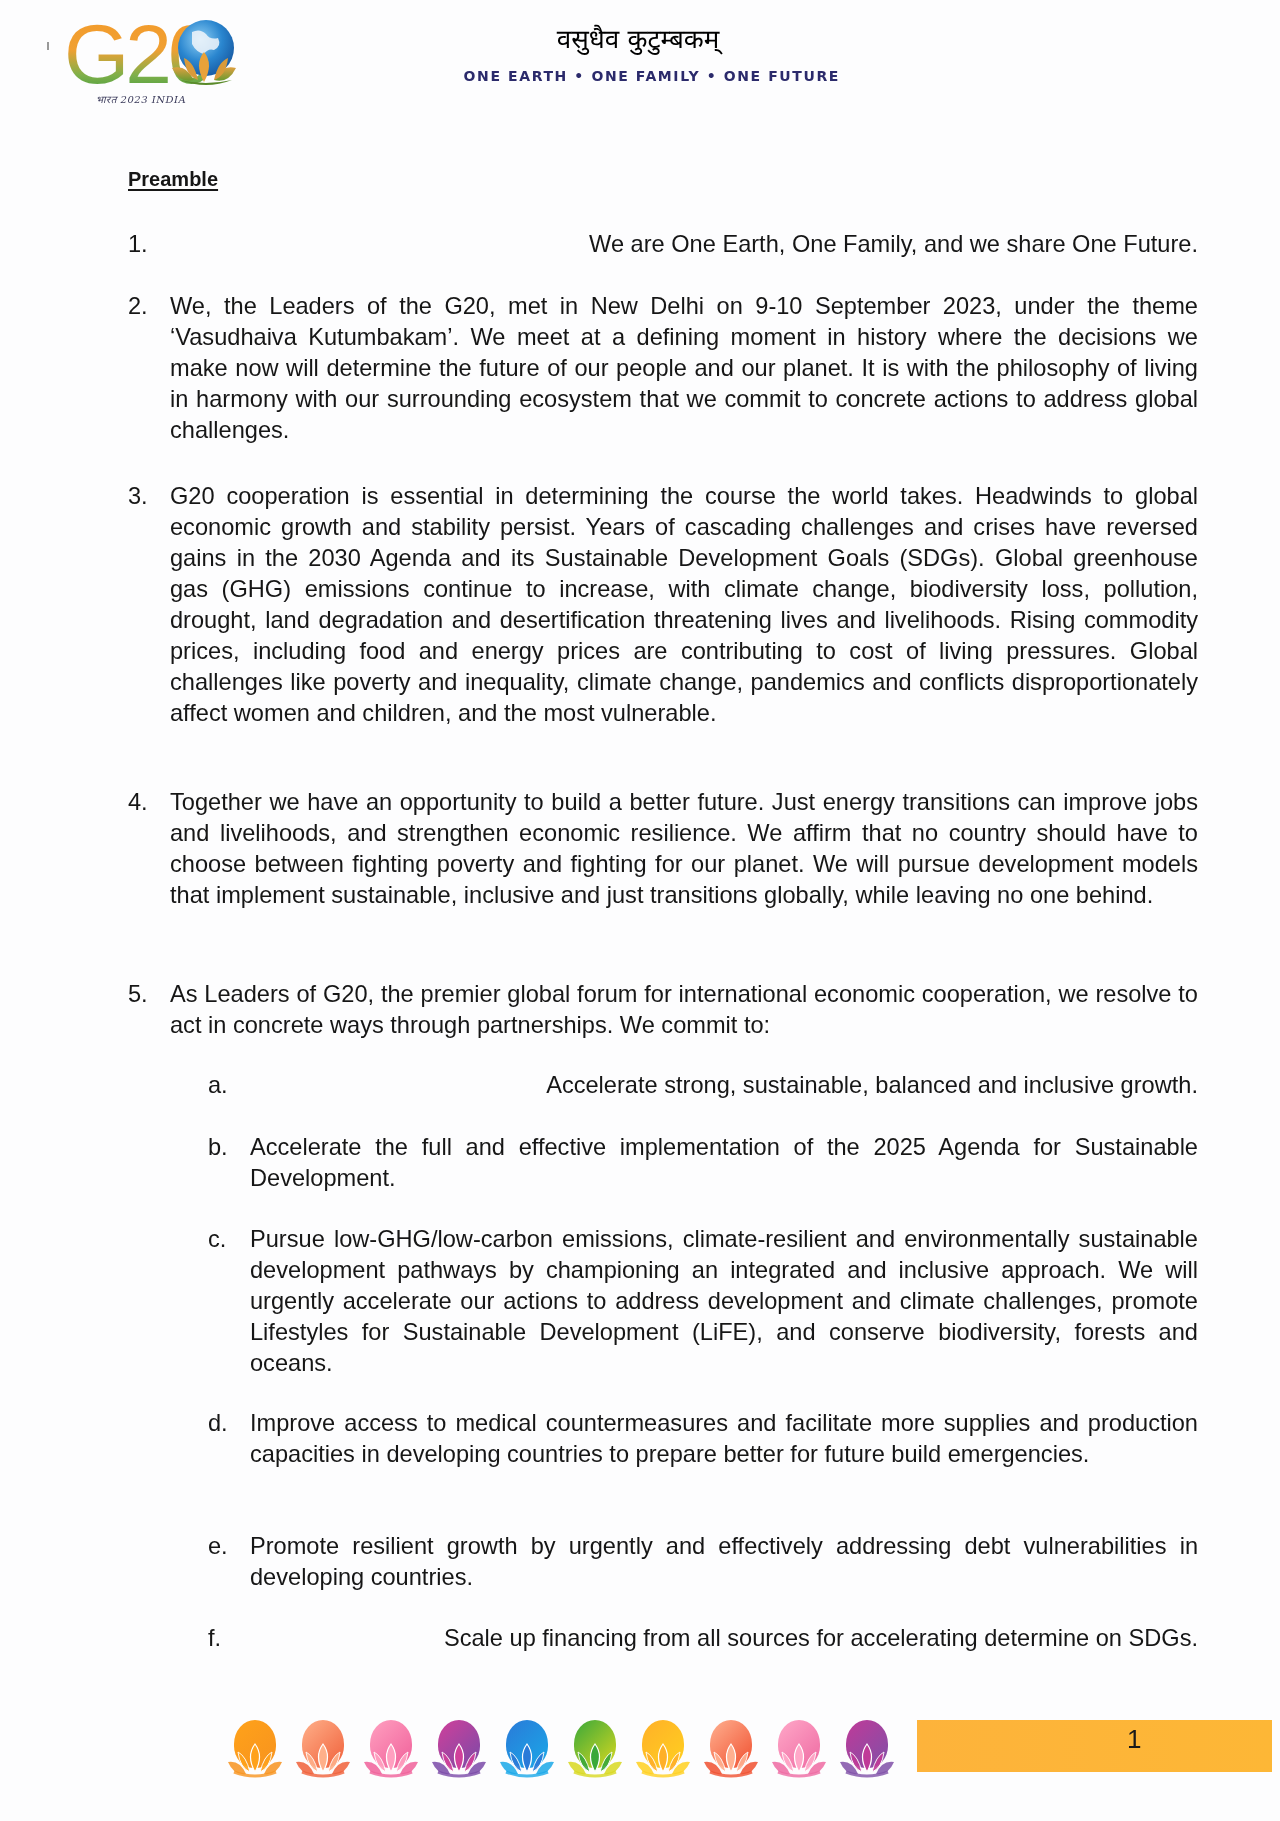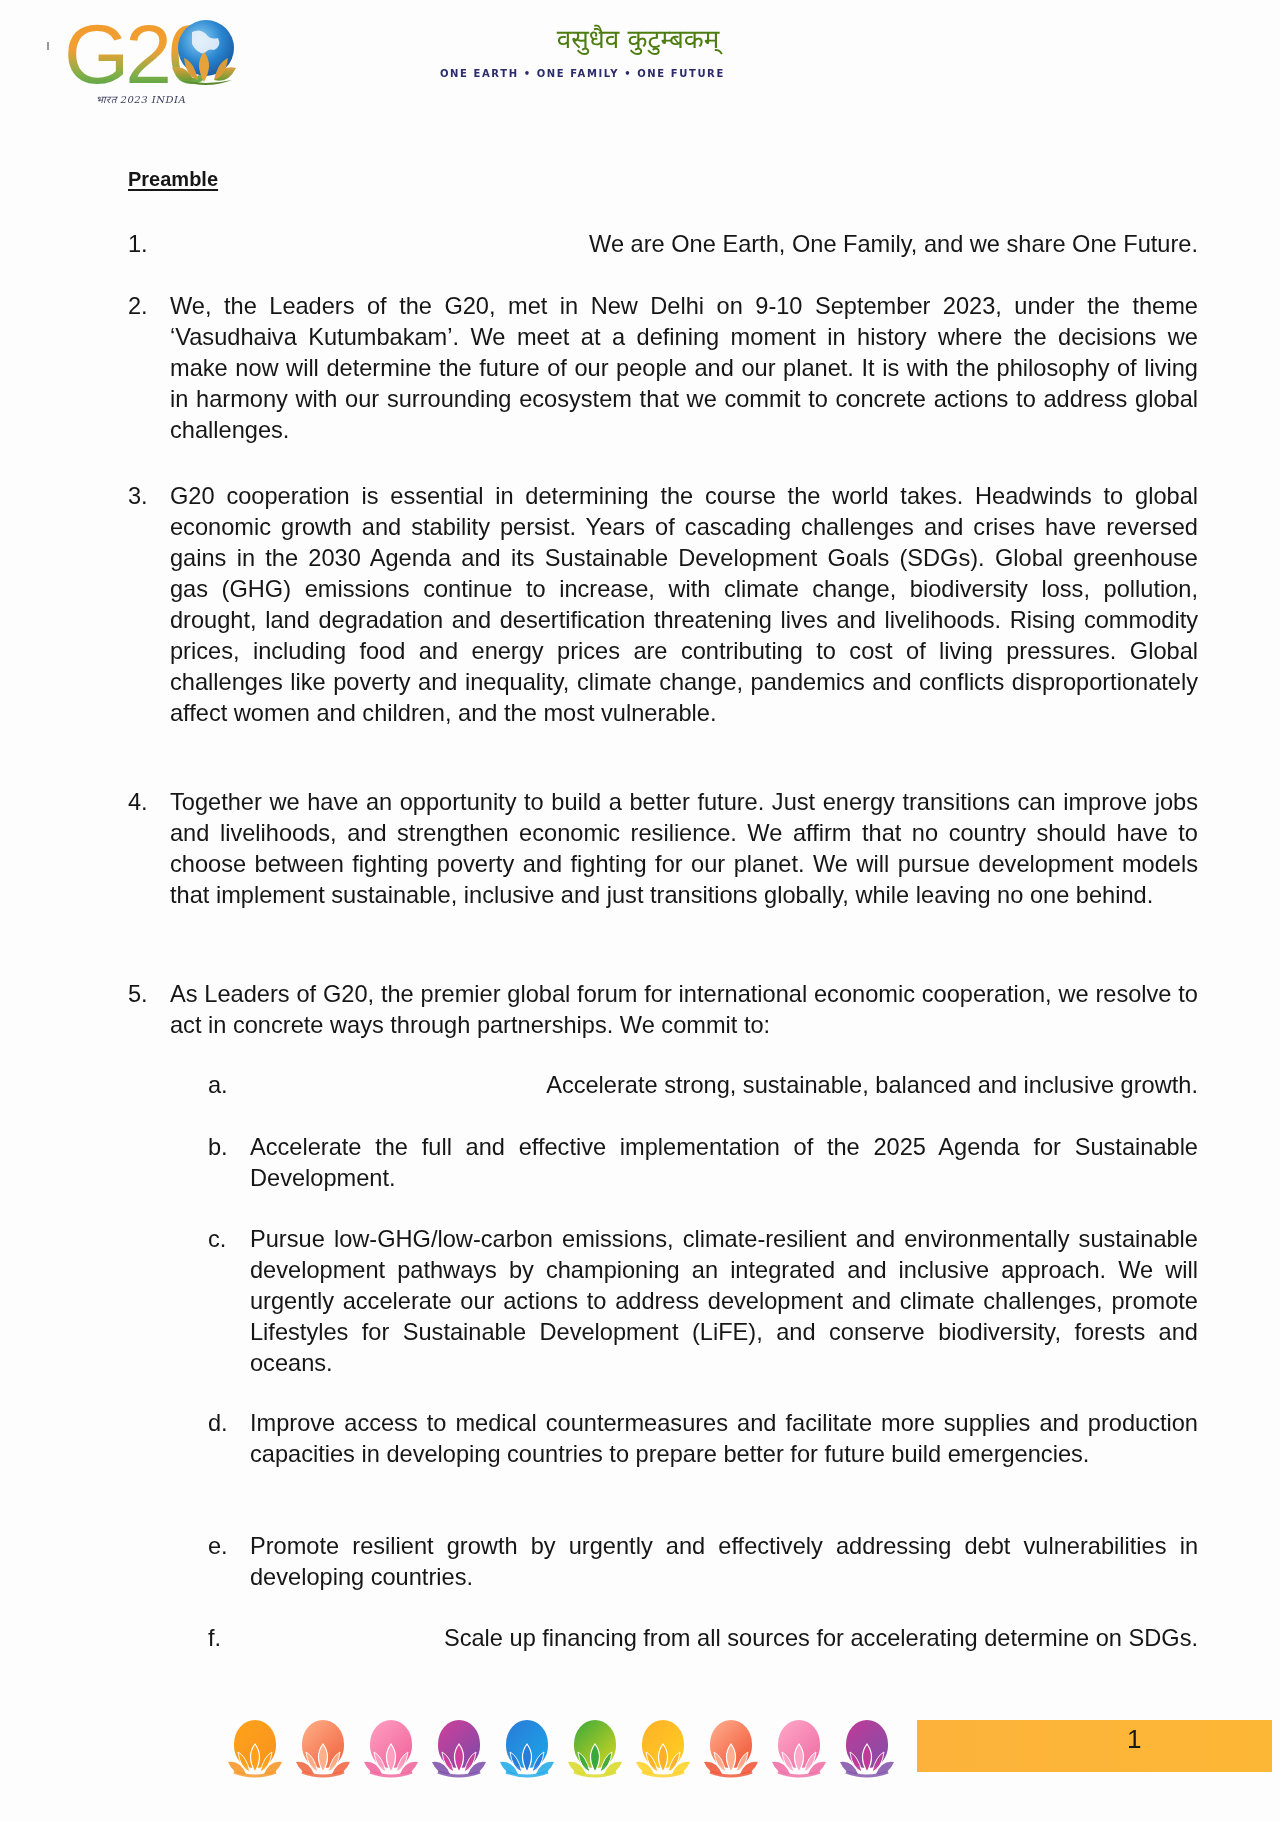--- a/index.html
+++ b/index.html
@@ -19,25 +19,25 @@
   }
   .logo .globe { position: absolute; left: 112px; top: 8px; width: 68px; height: 74px; }
   .logo .india-line {
     position: absolute; left: 38px; top: 82px; font-size: 10px; color: #3a3a5a;
     font-family: "DejaVu Serif", serif; letter-spacing: 0.5px; font-style: italic;
   }
   .edge-mark { position: absolute; left: 47px; top: 42px; width: 2px; height: 8px; background:#999; }
   .tagline { position: absolute; left: 0; width: 1280px; text-align: center; }
   .tagline .hindi {
     position: absolute; left: 548px; top: 20px; width: 180px; text-align: center;
-    font-family: "DejaVu Serif", serif; font-size: 26px; color: #4d7c0f; white-space: nowrap;
+    font-family: "DejaVu Serif", serif; font-size: 26px; color: #000000; white-space: nowrap;
   }
   .tagline .english {
-    position: absolute; left: 440px; top: 68px; width: 400px; text-align: left;
-    font-family: "DejaVu Sans", sans-serif; font-weight: bold; font-size: 10px;
+    position: absolute; left: 440px; top: 68px; width: 400px; text-align: right;
+    font-family: "DejaVu Sans", sans-serif; font-weight: bold; font-size: 14px;
     letter-spacing: 1.6px; color: #2b2a6b; white-space: nowrap;
   }
 
   .heading {
     position: absolute; left: 128px; top: 168px;
     font-size: 20px; font-weight: bold; text-decoration: underline;
     text-underline-offset: 3px;
   }
   .item {
     position: absolute; left: 128px; width: 1070px;

